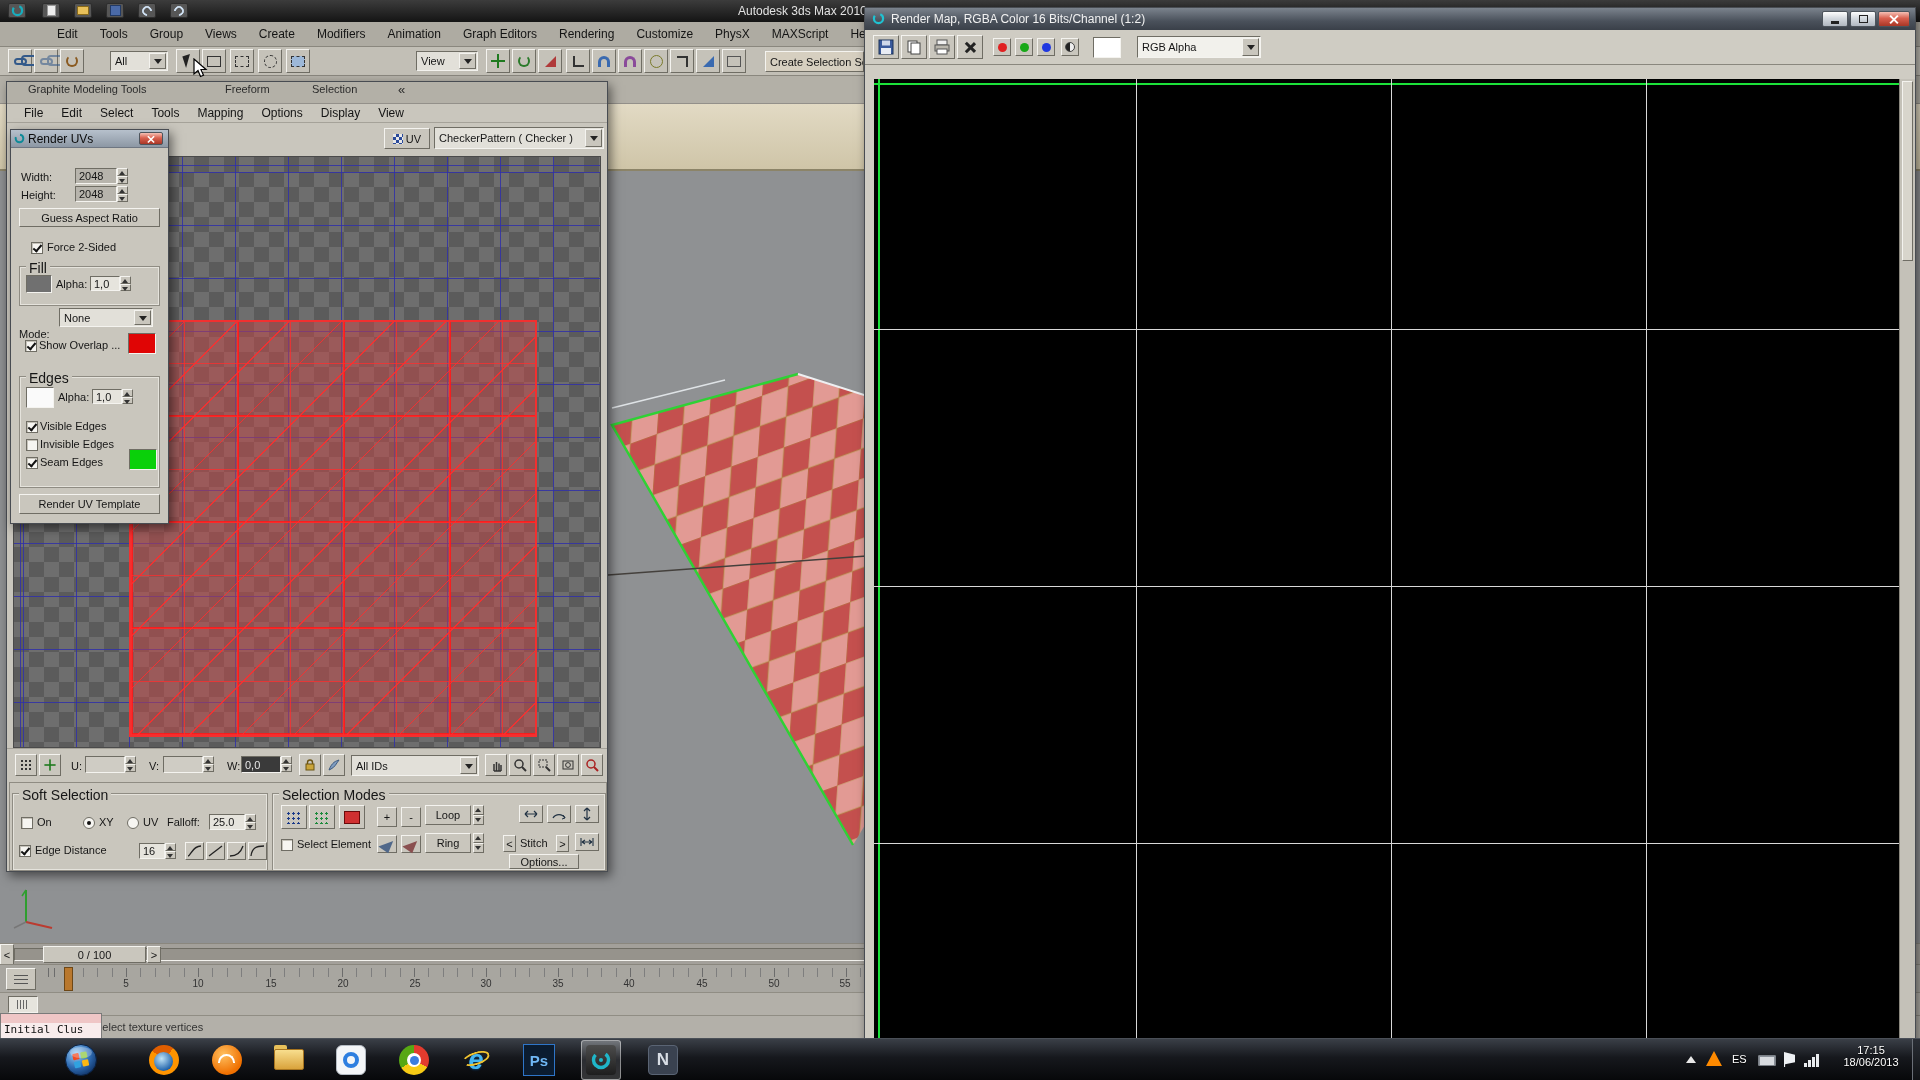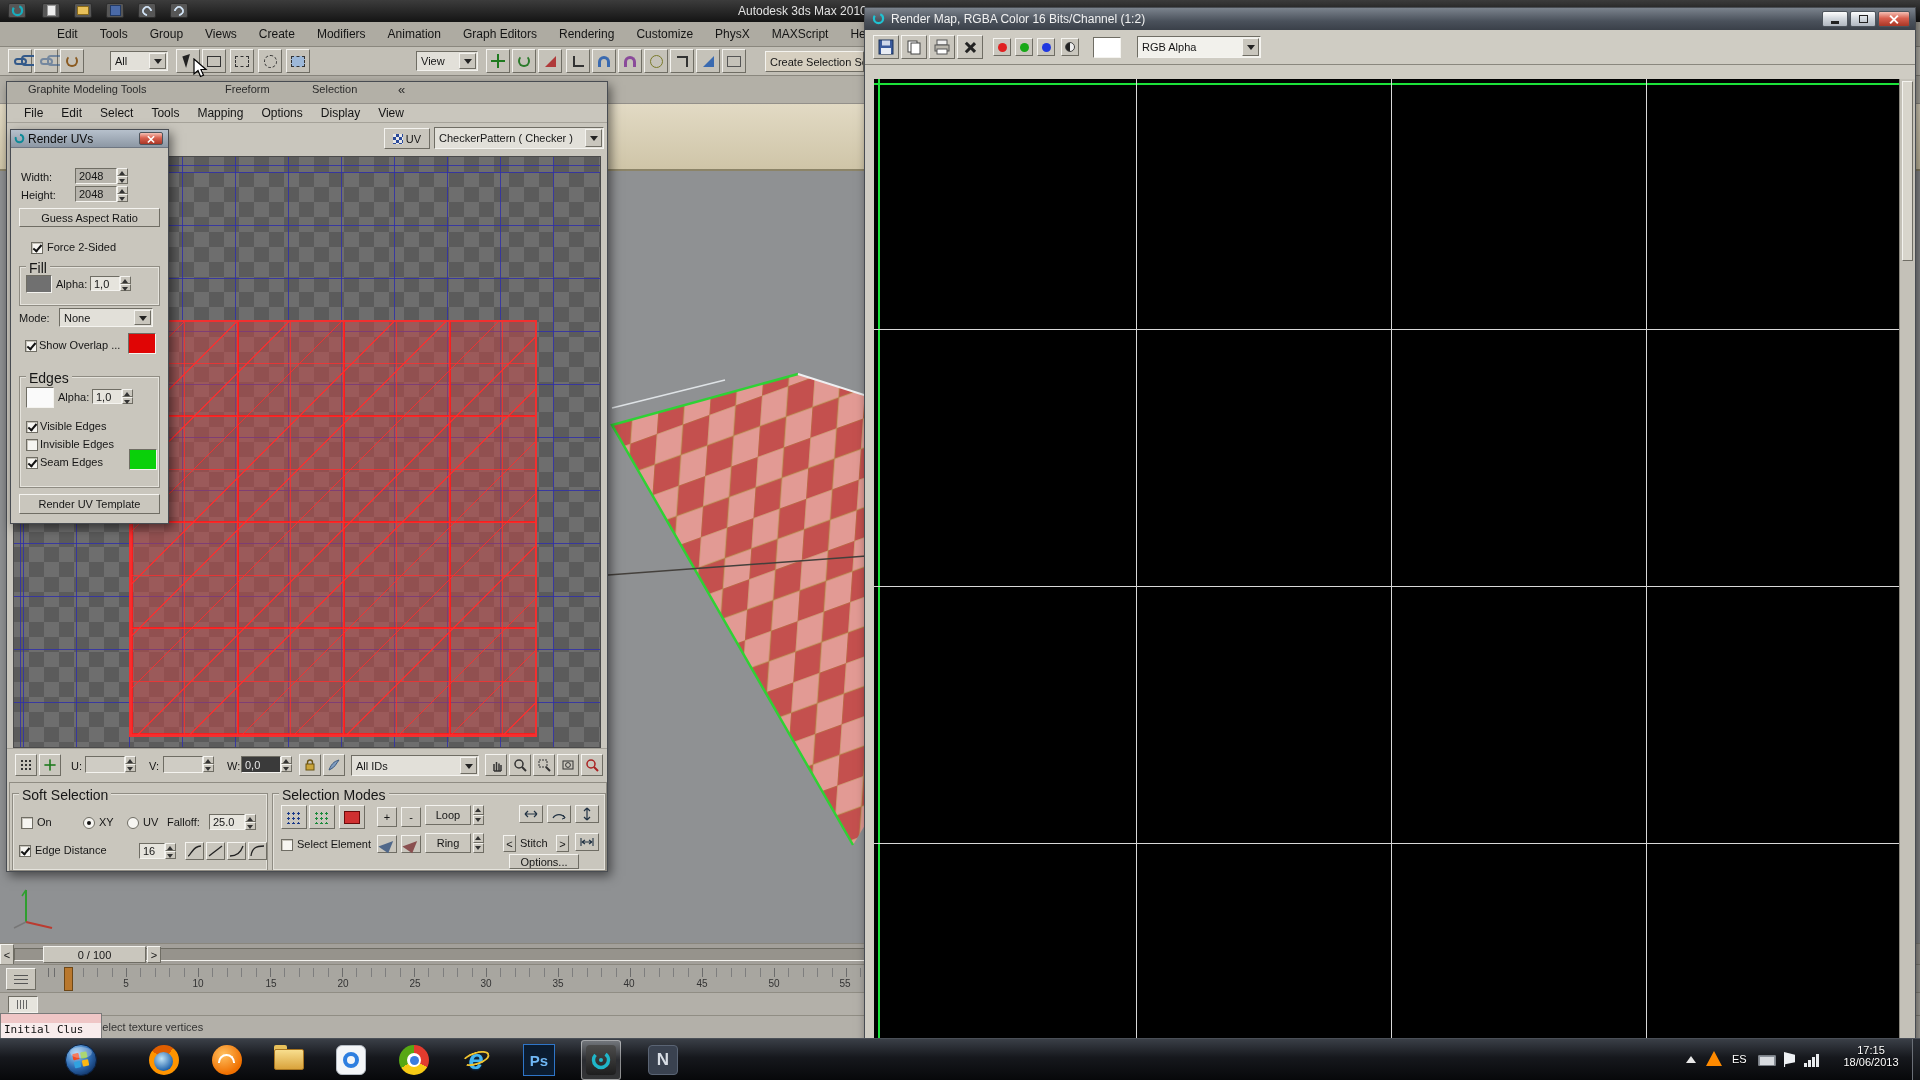--- a/index.html
+++ b/index.html
@@ -533,21 +533,21 @@
       <div class="swatch" style="left:6px;top:8px;width:26px;height:18px;background:#707070"></div>
       <span class="lb" style="left:36px;top:11px">Alpha:</span>
       <div class="fd" style="left:70px;top:9px;width:30px;height:15px">
           <span>1,0</span>
         </div>
       <span class="spin" style="left:100px;top:9px;height:15px">
           <i class="up"></i>
           <i class="dn"></i>
         </span>
     </div>
-    <span class="lb" style="left:8px;top:182px">Mode:</span>
+    <span class="lb" style="left:8px;top:198px">Mode:</span>
     <div class="dd" style="left:48px;top:178px;width:94px;height:19px">
         <span>None</span>
       </div>
     <span class="cb on" style="left:14px;top:210px"></span>
     <span class="lb" style="left:28px;top:209px">Show Overlap ...</span>
     <div class="swatch" style="left:117px;top:203px;width:28px;height:21px;background:#e00505"></div>
     <div class="gb" style="left:8px;top:246px;width:141px;height:112px">
       <span class="lg">Edges</span>
       <div class="swatch" style="left:6px;top:10px;width:28px;height:21px;background:#fafafa"></div>
       <span class="lb" style="left:38px;top:14px">Alpha:</span>

